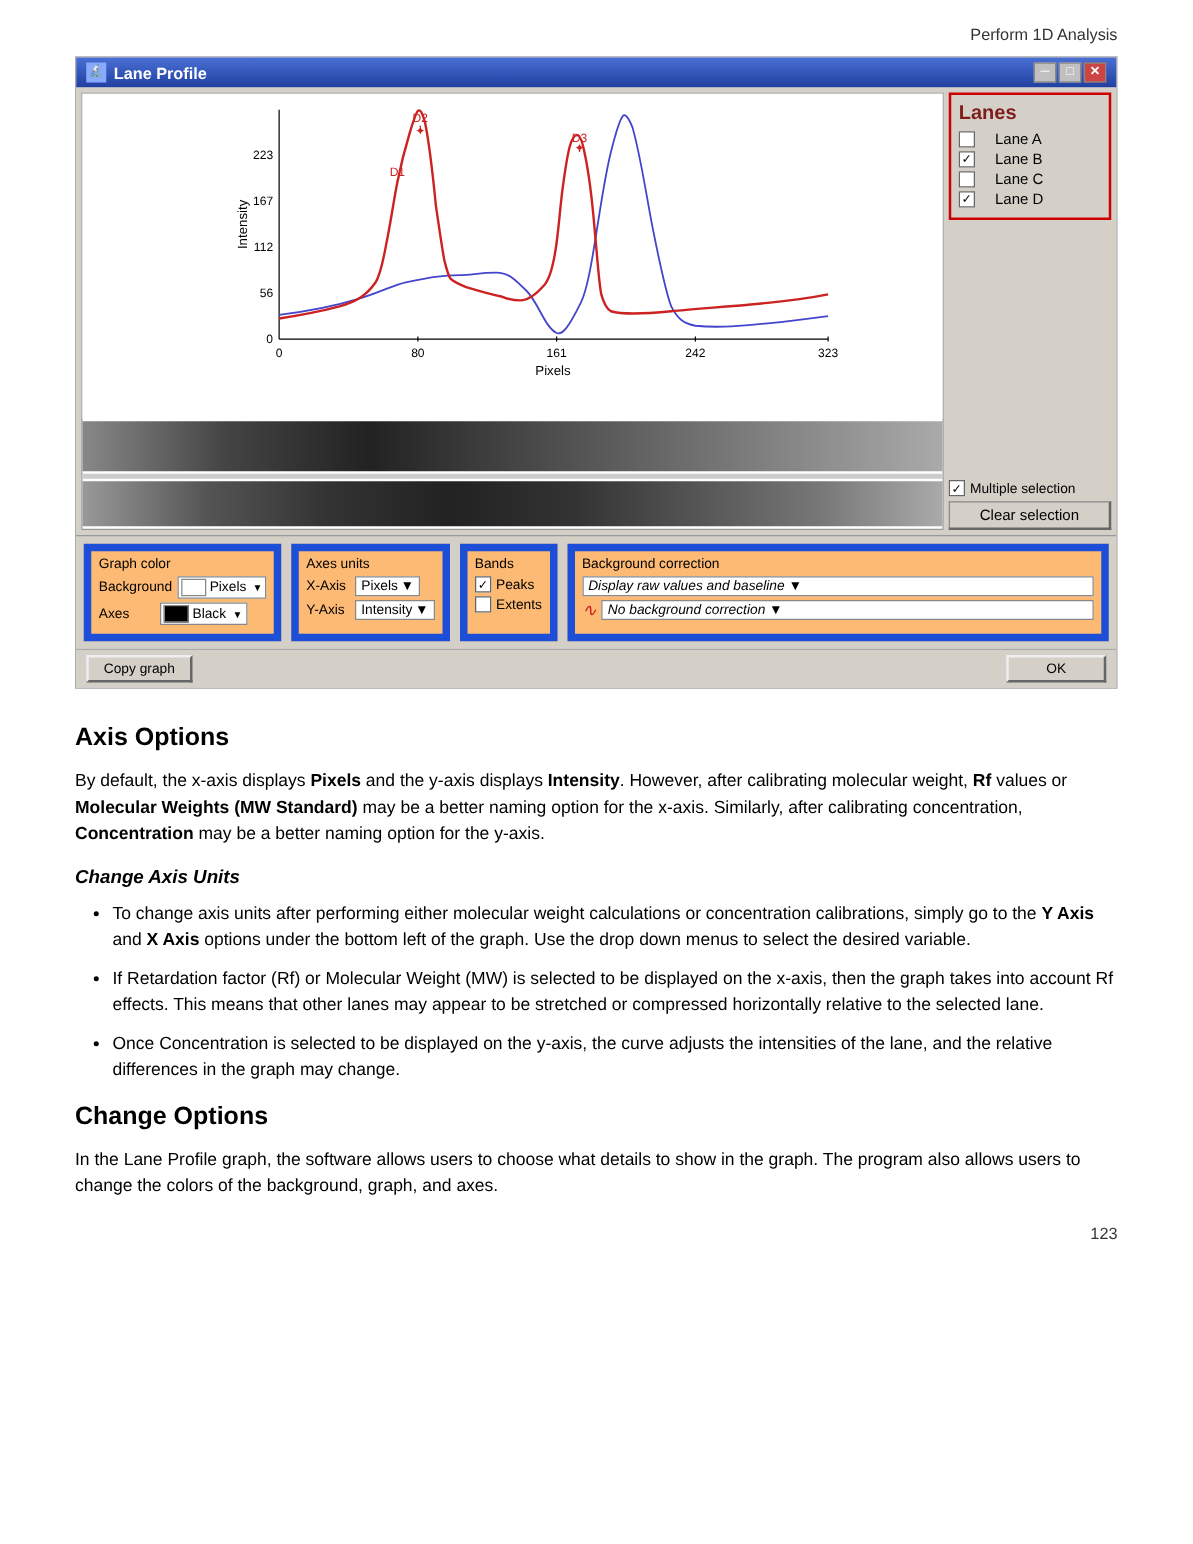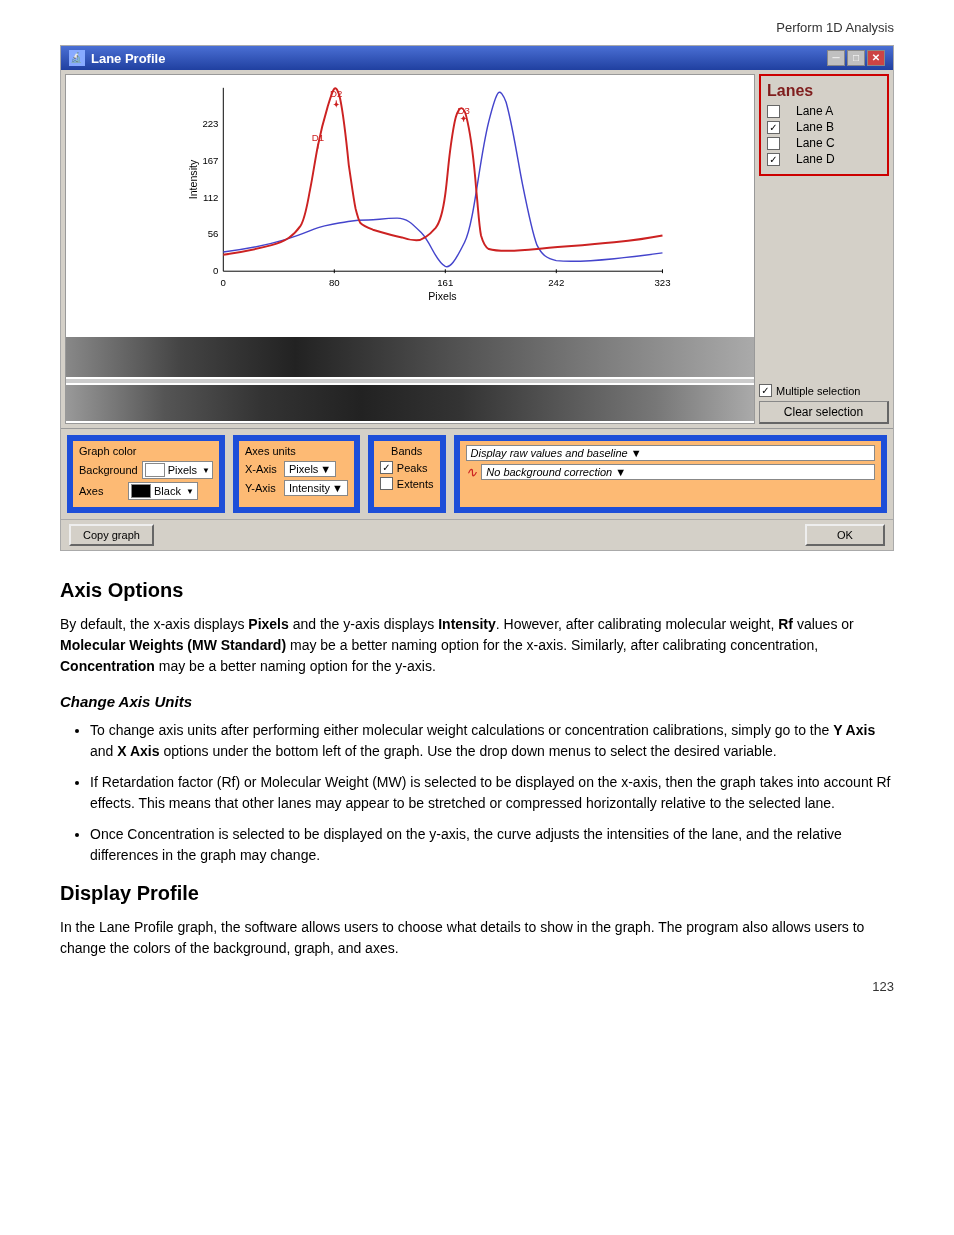--- a/index.html
+++ b/index.html
@@ -234,21 +234,20 @@
       background: white;
       padding: 1px 4px;
       font-size: 11px;
       display: flex;
       align-items: center;
       gap: 2px;
     }
 
     .bands-group {
       padding: 4px 6px;
-      text-align: center;
     }
     .band-check-row {
       display: flex;
       align-items: center;
       gap: 4px;
       font-size: 11px;
       margin-bottom: 3px;
     }
 
     .bg-correction-group {
@@ -490,20 +489,21 @@
         <div class="lane-checkbox checked">✓</div>
         <span>Peaks</span>
       </div>
       <div class="band-check-row">
         <div class="lane-checkbox"></div>
         <span>Extents</span>
       </div>
     </div>
 
     <div class="control-group bg-correction-group">
+      <div class="control-group-title">Background correction</div>
       <div class="bg-row">
         <div class="bg-dropdown">
           <span>Display raw values and baseline</span>
           <span> ▼</span>
         </div>
       </div>
       <div class="bg-row">
         <span style="font-size:14px;color:#cc2222;">∿</span>
         <div class="bg-dropdown">
           <span>No background correction</span>
@@ -531,20 +531,20 @@
   <span>Change Axis Units</span>
 </h3>
 
 <ul class="bullet-list">
   <li>To change axis units after performing either molecular weight calculations or concentration calibrations, simply go to the <strong>Y Axis</strong> and <strong>X Axis</strong> options under the bottom left of the graph. Use the drop down menus to select the desired variable.</li>
   <li>If Retardation factor (Rf) or Molecular Weight (MW) is selected to be displayed on the x-axis, then the graph takes into account Rf effects. This means that other lanes may appear to be stretched or compressed horizontally relative to the selected lane.</li>
   <li>Once Concentration is selected to be displayed on the y-axis, the curve adjusts the intensities of the lane, and the relative differences in the graph may change.</li>
 </ul>
 
 <h2 class="section-title">
-  <span>Display Profile</span>
+  <span>Change Options</span>
 </h2>
 
 <p class="body-text">
   <span>In the Lane Profile graph, the software allows users to choose what details to show in the graph. The program also allows users to change the colors of the background, graph, and axes.</span>
 </p>
 
 <div class="page-number">123</div>
 
 </body></html>

